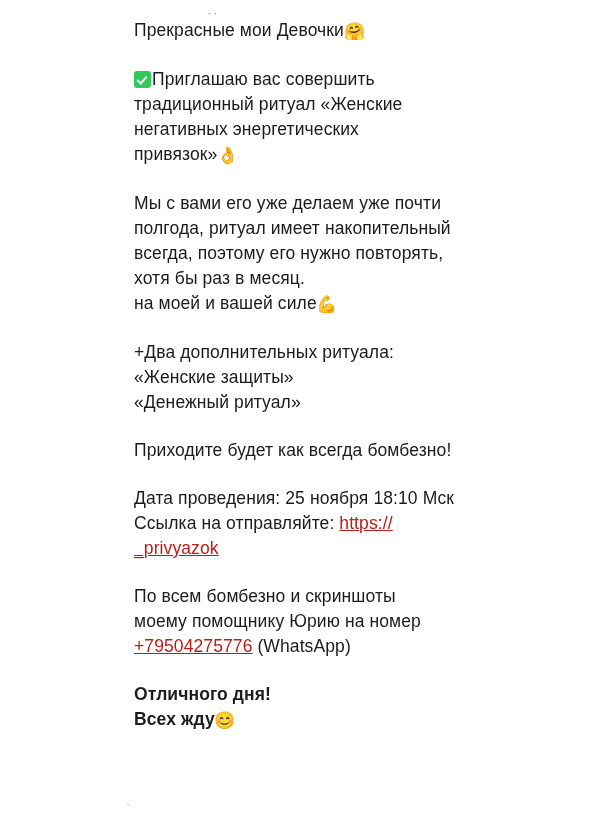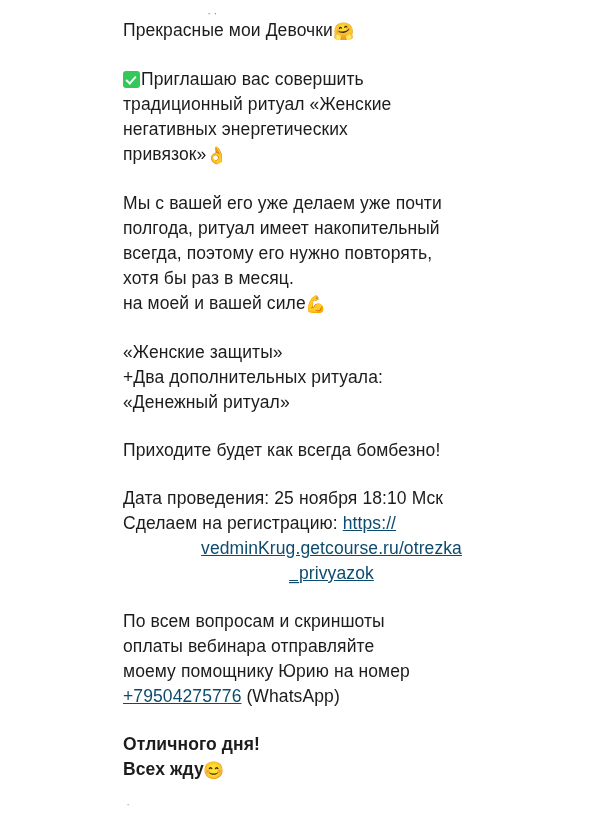--- a/index.html
+++ b/index.html
@@ -31,21 +31,21 @@
     letter-spacing: 2px;
     line-height: 1;
   }
   .msg {
     font-size: 17.5px;
     line-height: 25px;
     color: #1c1c1c;
     letter-spacing: 0.1px;
   }
   .para {
-    margin: 0 0 23px 1px;
+    margin: 0 0 23px 12px;
   }
   .para.tight {
     margin-bottom: 0;
     font-weight: bold;
   }
   .line {
     display: block;
   }
   .bold {
     font-weight: normal;
@@ -69,24 +69,23 @@
     position: absolute;
     left: 5px;
     top: 2.5px;
     width: 4px;
     height: 8px;
     border: solid #ffffff;
     border-width: 0 2px 2px 0;
     transform: rotate(42deg);
   }
   a.link {
-    color: #0c4a6e;
+    color: #b91c1c;
     text-decoration: underline;
     word-break: break-all;
-    text-align: center;
   }
   .tail-dot {
     position: absolute;
     left: 126px;
     bottom: 8px;
     font-size: 13px;
     color: #b0b0b0;
     line-height: 1;
   }
 </style>
@@ -104,46 +103,45 @@
     </p>
 
     <p class="para">
       <span class="check-emoji"></span><span class="bold">Приглашаю вас совершить</span>
       <span class="bold line">традиционный ритуал «Женские</span>
       <span class="bold line">негативных энергетических</span>
       <span class="bold">привязок»</span><span class="emoji">👌</span>
     </p>
 
     <p class="para">
-      <span class="line">Мы с вашей его уже делаем уже почти</span>
+      <span class="line">Мы с вами его уже делаем уже почти</span>
       <span class="line">полгода, ритуал имеет накопительный</span>
       <span class="line">всегда, поэтому его нужно повторять,</span>
       <span class="line">хотя бы раз в месяц.</span>
       <span>на моей и вашей силе</span><span class="emoji">💪</span>
     </p>
 
     <p class="para">
+      <span class="bold line">+Два дополнительных ритуала:</span>
       <span class="bold line">«Женские защиты»</span>
-      <span class="bold line">+Два дополнительных ритуала:</span>
       <span class="bold line">«Денежный ритуал»</span>
     </p>
 
     <p class="para">
       <span>Приходите будет как всегда бомбезно!</span>
     </p>
 
     <p class="para">
       <span class="line">Дата проведения: 25 ноября 18:10 Мск</span>
-      <span>Сделаем на регистрацию:</span>
-      <a class="link" href="#"><span>https://</span><span class="line">vedminKrug.getcourse.ru/otrezka</span><span class="line">_privyazok</span></a>
+      <span>Ссылка на отправляйте:</span>
+      <a class="link" href="#"><span>https://</span><span class="line">_privyazok</span></a>
     </p>
 
     <p class="para">
-      <span class="line">По всем вопросам и скриншоты</span>
-      <span class="line">оплаты вебинара отправляйте</span>
+      <span class="line">По всем бомбезно и скриншоты</span>
       <span class="line">моему помощнику Юрию на номер</span>
       <a class="link" href="#">+79504275776</a><span> (WhatsApp)</span>
     </p>
 
     <p class="para tight">
       <span class="line">Отличного дня!</span>
       <span>Всех жду</span><span class="emoji">😊</span>
     </p>
 
   </div>

